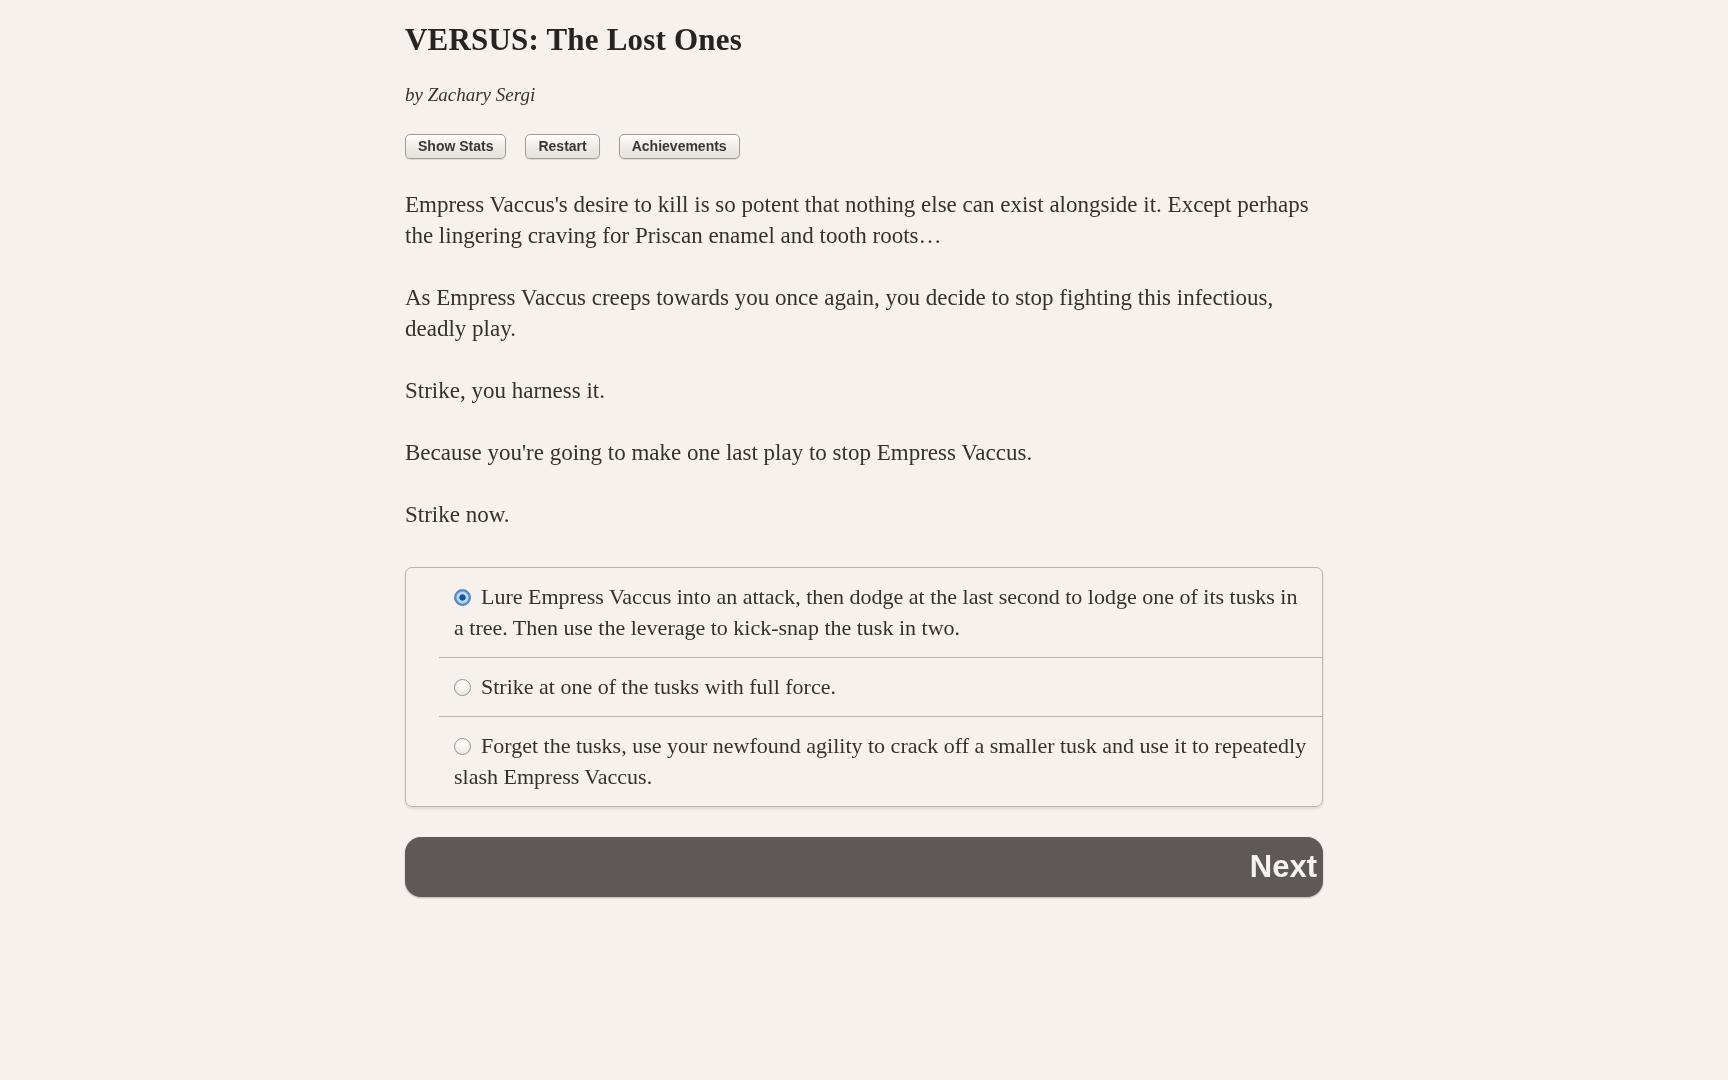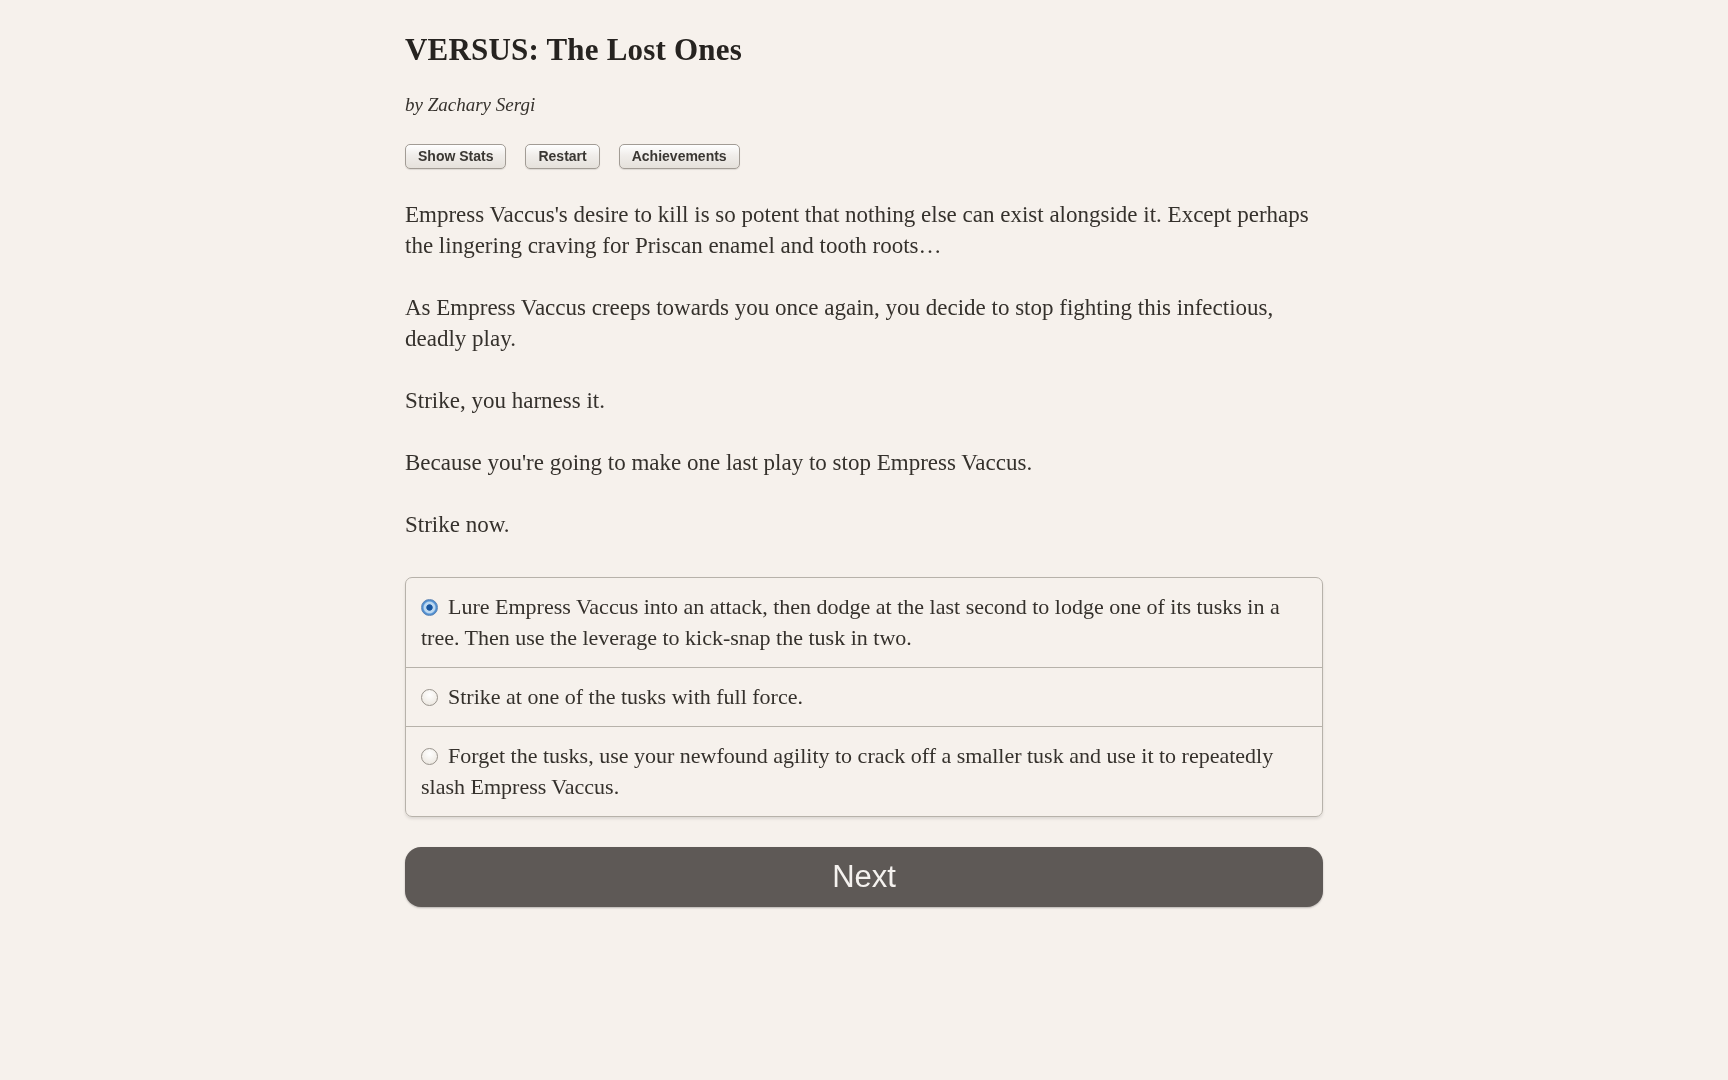--- a/index.html
+++ b/index.html
@@ -17,21 +17,21 @@
   body {
     width: 1728px;
     height: 1080px;
     background: var(--background);
     font-family: "Liberation Serif", "DejaVu Serif", serif;
     color: var(--text);
     overflow: hidden;
   }
   .content {
     width: 918px;
-    margin: 14px auto;
+    margin: 4px auto;
     padding-top: 18px;
   }
   h1.game-title {
     font-size: 31px;
     font-weight: bold;
     color: var(--title-text);
     margin: 0 0 26px 0;
     letter-spacing: 0.2px;
   }
   .author {
@@ -58,20 +58,21 @@
     font-size: 23px;
     line-height: 31px;
     margin: 0 0 31px 0;
   }
   .story p:last-child { margin-bottom: 37px; }
   .choices {
     border: 1px solid var(--box-border);
     border-radius: 7px;
     box-shadow: 0 2px 3px rgba(0,0,0,0.10);
     overflow: hidden;
+    padding-left: 33px;
   }
   .choice {
     display: block;
     padding: 13px 15px 14px 15px;
     border-bottom: 1px solid var(--box-border);
     font-size: 22px;
     line-height: 31px;
     cursor: pointer;
   }
   .choice:last-child { border-bottom: none; }
@@ -91,22 +92,22 @@
   }
   .next-button {
     display: block;
     width: 100%;
     height: 60px;
     margin-top: 30px;
     background: var(--next-bg);
     color: var(--next-text);
     font-family: "Liberation Sans", "DejaVu Sans", sans-serif;
     font-size: 31px;
-    font-weight: normal;
-    text-align: center;
+    font-weight: bold;
+    text-align: right;
     border: none;
     border-radius: 16px;
     box-shadow: 0 1px 2px rgba(0,0,0,0.25);
     cursor: pointer;
   }
 </style>
 </head>
 <body>
 
 <div class="content">

